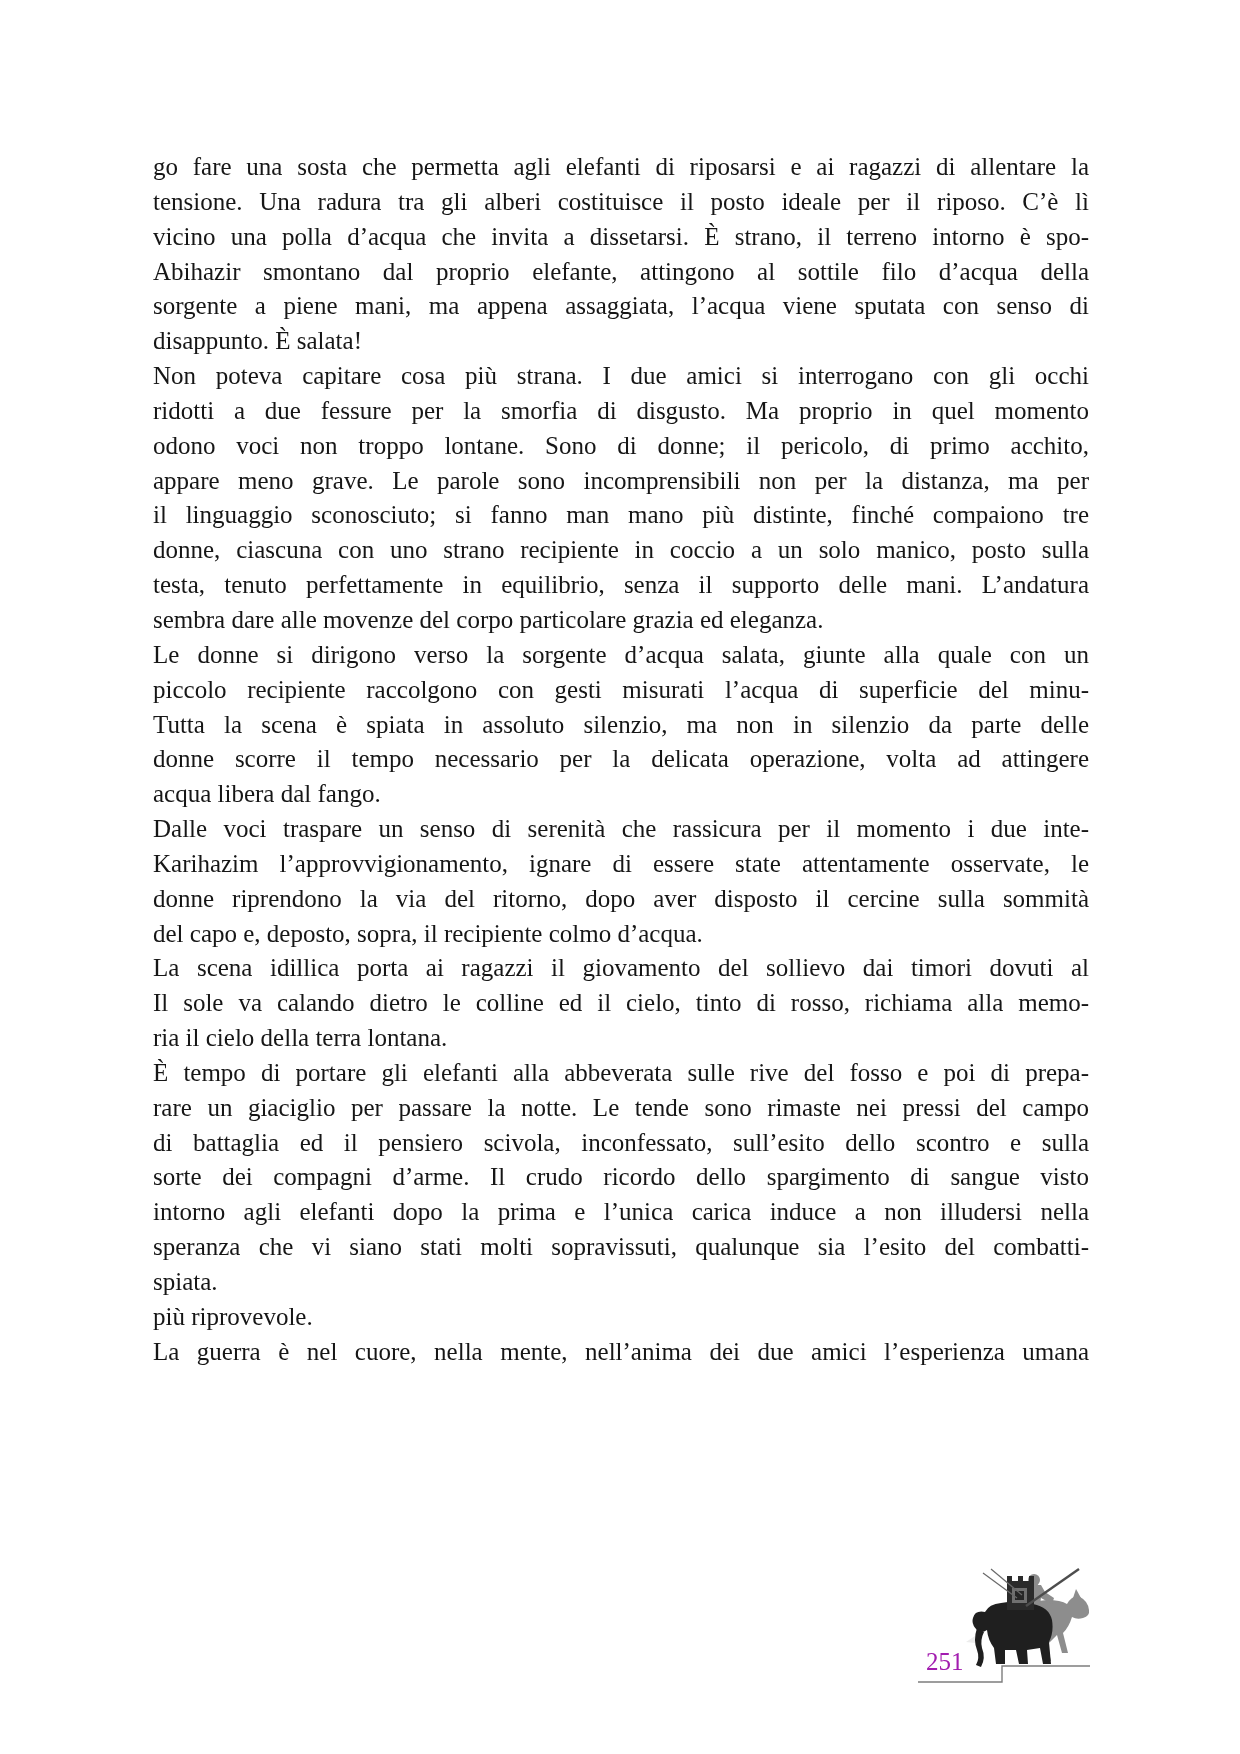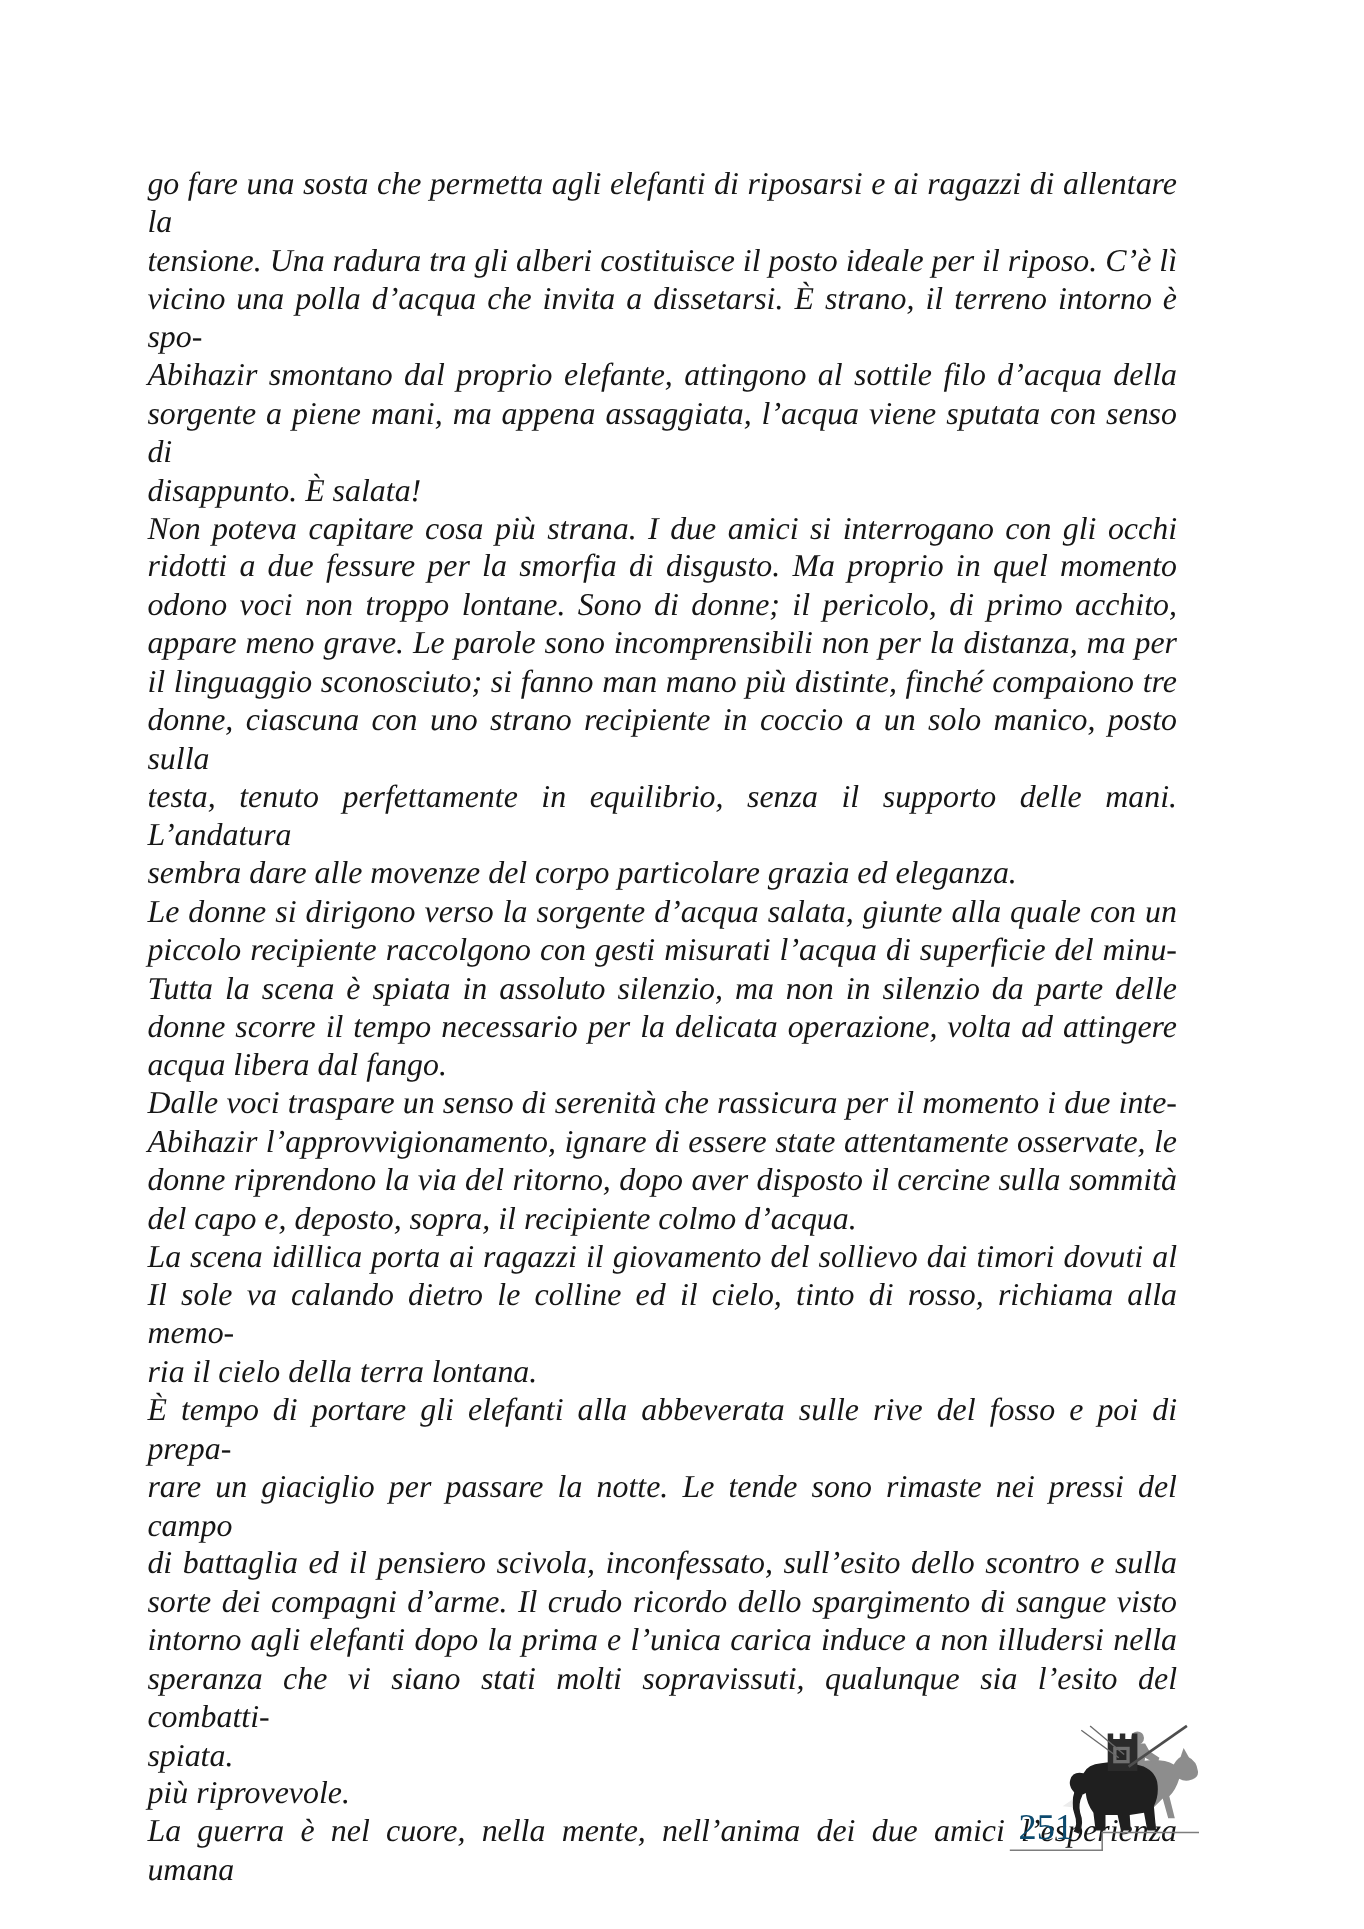--- a/index.html
+++ b/index.html
@@ -8,37 +8,36 @@
     position: relative;
     width: 1240px;
     height: 1754px;
     background: #ffffff;
     overflow: hidden;
     font-family: "Liberation Serif", "DejaVu Serif", serif;
     color: #161616;
   }
   .text-block {
     position: absolute;
-    left: 134px;
+    left: 153px;
     top: 150px;
     width: 936px;
-    font-size: 29px;
+    font-size: 25px;
     line-height: 34.85px;
-    font-style: italic;
   }
   .para { margin: 0; }
   .line { text-align: justify; white-space: normal; }
   .line.j { text-align-last: justify; }
   .page-number {
     position: absolute;
     left: 926px;
     top: 1648px;
-    font-size: 33px;
+    font-size: 25px;
     line-height: 28px;
-    color: #0c4a6e;
+    color: #a21caf;
   }
   .step-rule {
     position: absolute;
     left: 915px;
     top: 1660px;
     width: 180px;
     height: 30px;
   }
   .ornament {
     position: absolute;
@@ -78,21 +77,21 @@
       </div>
       <div class="para">
         <div class="line j">Tutta la scena è spiata in assoluto silenzio, ma non in silenzio da parte delle</div>
         <div class="line j">donne scorre il tempo  necessario per la delicata operazione, volta ad attingere</div>
         <div class="line">acqua libera dal fango.</div>
       </div>
       <div class="para">
         <div class="line j">Dalle voci traspare un senso di serenità che rassicura per il momento i due inte-</div>
       </div>
       <div class="para">
-        <div class="line j">Abihazir l’approvvigionamento, ignare di essere state attentamente osservate, le</div>
+        <div class="line j">Karihazim l’approvvigionamento, ignare di essere state attentamente osservate, le</div>
         <div class="line j">donne riprendono la via del ritorno, dopo aver disposto il cercine sulla sommità</div>
         <div class="line">del capo e, deposto, sopra, il recipiente colmo d’acqua.</div>
       </div>
       <div class="para">
         <div class="line j">La scena idillica porta ai ragazzi il giovamento del sollievo dai timori dovuti al</div>
       </div>
       <div class="para">
         <div class="line j">Il sole va calando dietro le colline ed il cielo, tinto di rosso, richiama alla memo-</div>
         <div class="line">ria il cielo della terra lontana.</div>
       </div>

